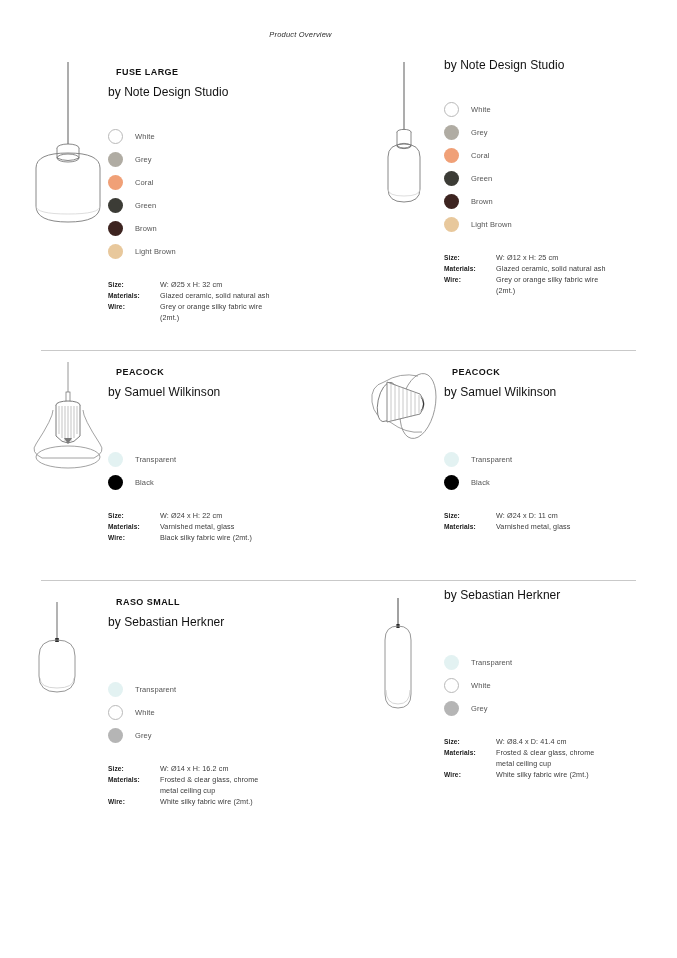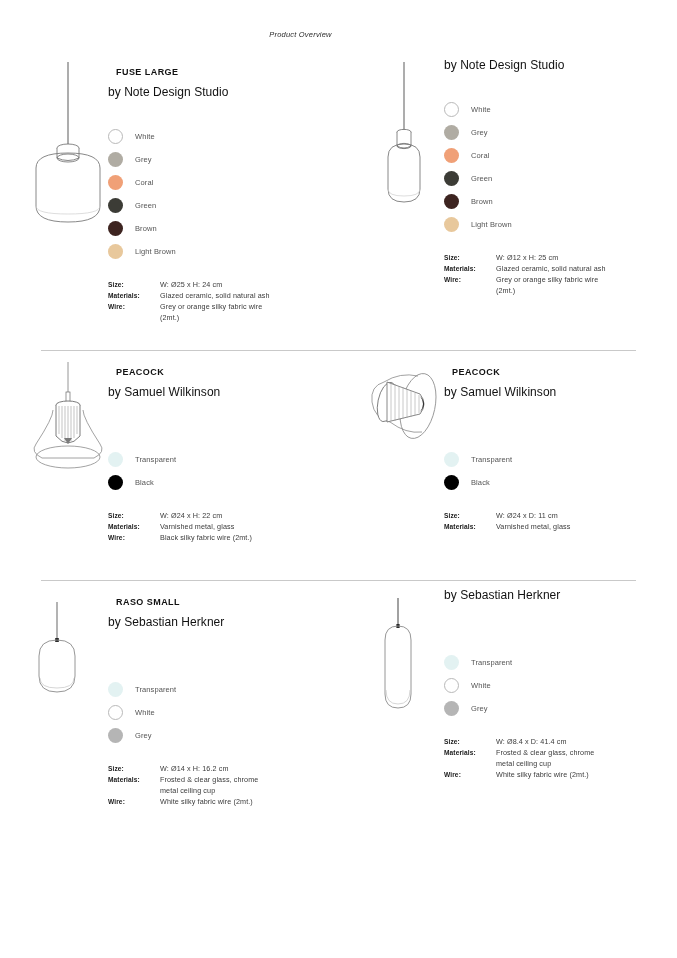--- a/index.html
+++ b/index.html
@@ -201,21 +201,21 @@
         </div>
         <div class="swatch-row">
           <span class="swatch-dot" style="background:#e8c89c"></span>
           <span class="swatch-label">Light Brown</span>
         </div>
       </div>
 
       <div class="specs">
         <div class="spec-row">
           <div class="spec-key">Size:</div>
-          <div class="spec-val">W: Ø25 x H: 24 cm</div>
+          <div class="spec-val">W: Ø25 x H: 32 cm</div>
         </div>
         <div class="spec-row">
           <div class="spec-key">Materials:</div>
           <div class="spec-val">Glazed ceramic, solid natural ash</div>
         </div>
         <div class="spec-row">
           <div class="spec-key">Wire:</div>
           <div class="spec-val">Grey or orange silky fabric wire
 (2mt.)</div>
         </div>

